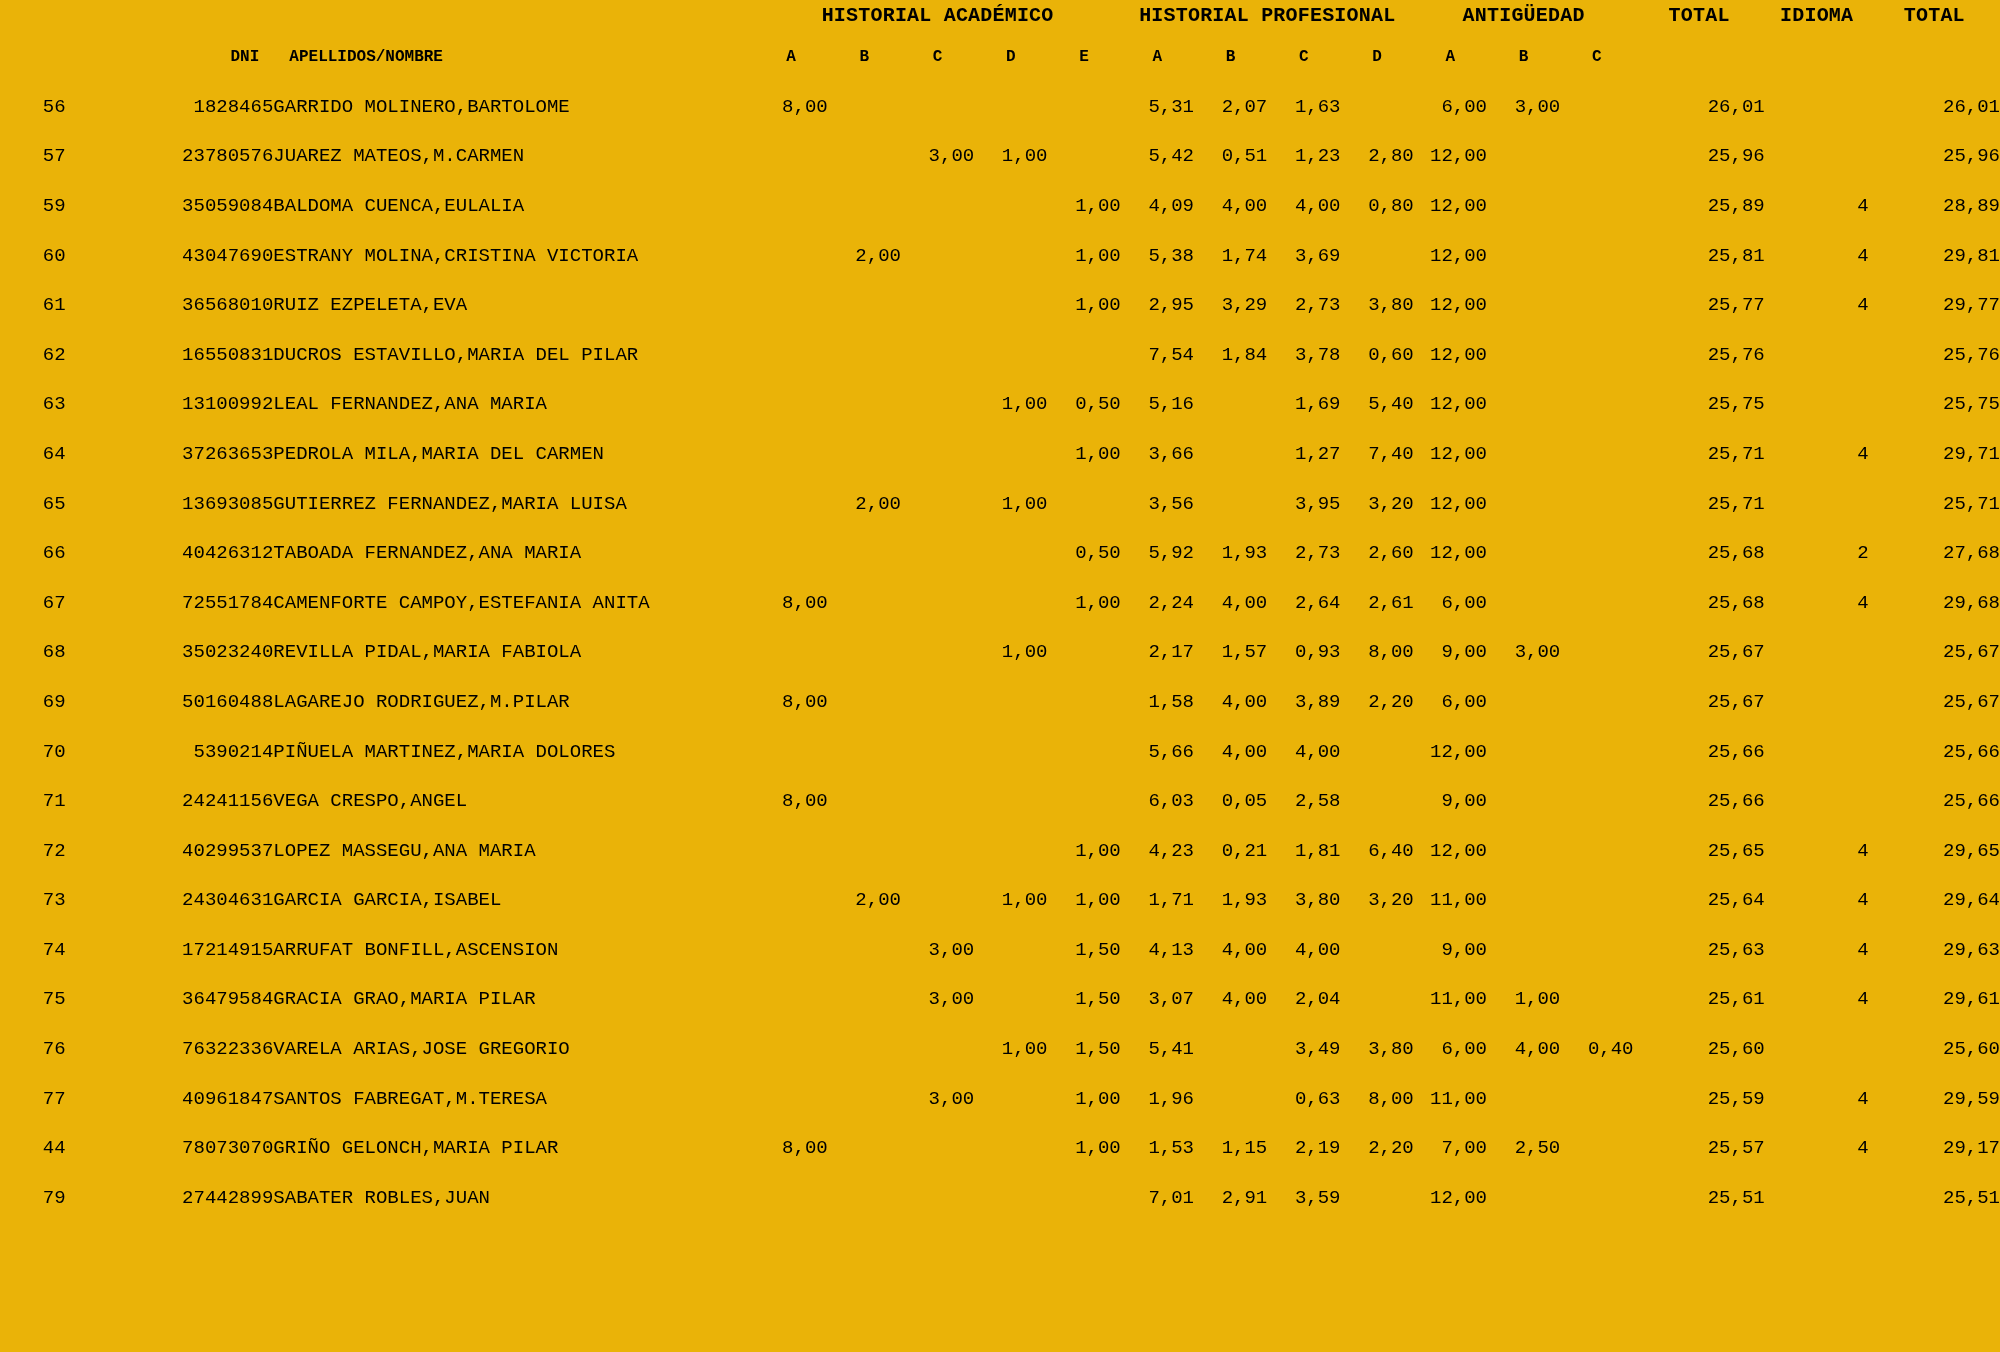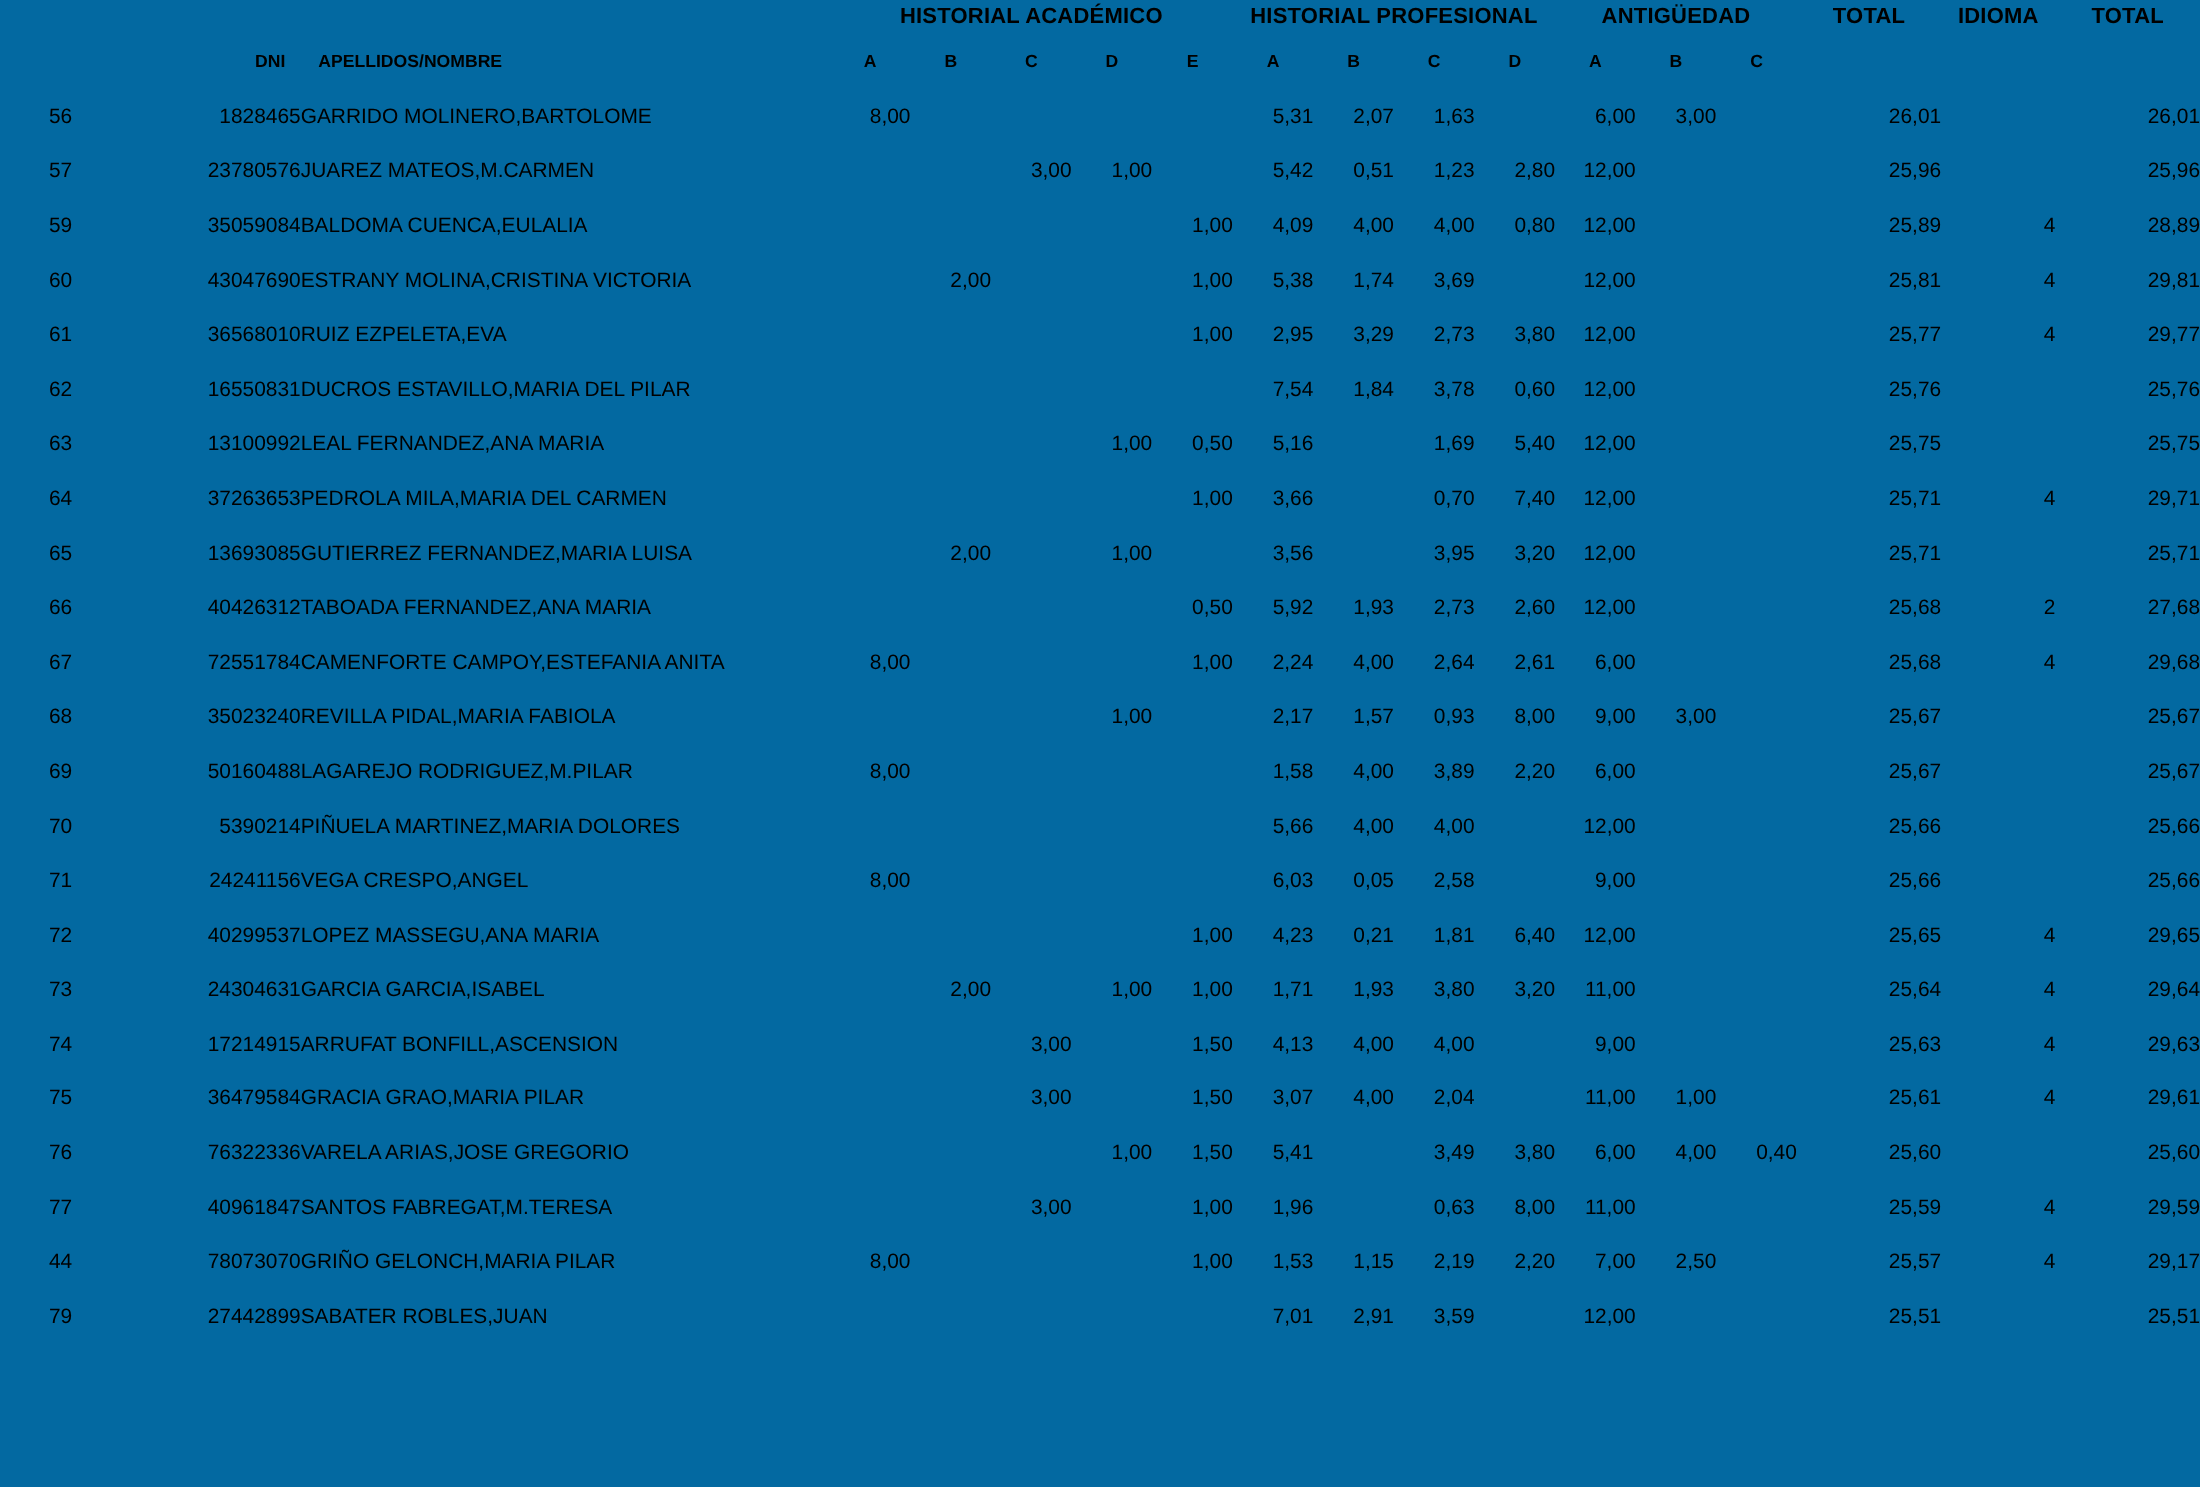--- a/index.html
+++ b/index.html
@@ -11,21 +11,22 @@
     width: 2000px;
     height: 1352px;
     font-family: "Liberation Sans", sans-serif;
     color: #000000;
     overflow: hidden;
   }
   .sheet {
     position: relative;
     width: 2000px;
     height: 1352px;
-    background: #0369a1;
+    background: #eab308;
+    font-family: Liberation Mono, monospace;
   }
   table.grid {
     border-collapse: collapse;
     table-layout: fixed;
     width: 2000px;
   }
   table.grid td, table.grid th {
     padding: 0;
     margin: 0;
     border: 0;
@@ -328,21 +329,21 @@
           <td class="spacer"></td>
           <td class="dni">37263653</td>
           <td class="name">PEDROLA MILA,MARIA DEL CARMEN</td>
           <td class="num"></td>
           <td class="num"></td>
           <td class="num"></td>
           <td class="num"></td>
           <td class="num">1,00</td>
           <td class="num">3,66</td>
           <td class="num"></td>
-          <td class="num">0,70</td>
+          <td class="num">1,27</td>
           <td class="num">7,40</td>
           <td class="num">12,00</td>
           <td class="num"></td>
           <td class="num"></td>
           <td class="num-total">25,71</td>
           <td class="num-idioma">4</td>
           <td class="num-total2">29,71</td>
         </tr>
         <tr class="data-row">
           <td class="rank">65</td>

